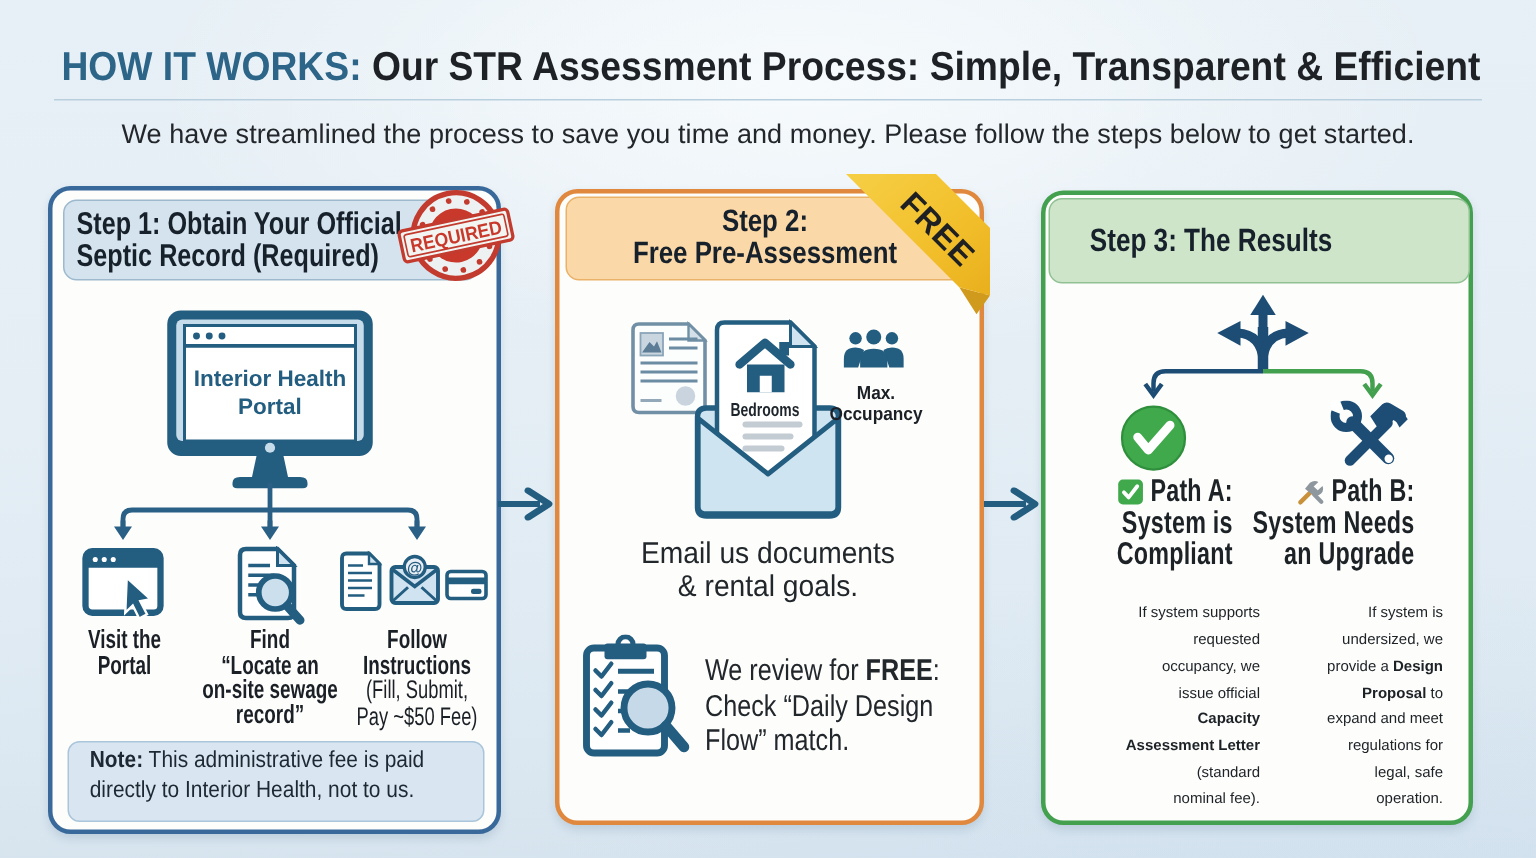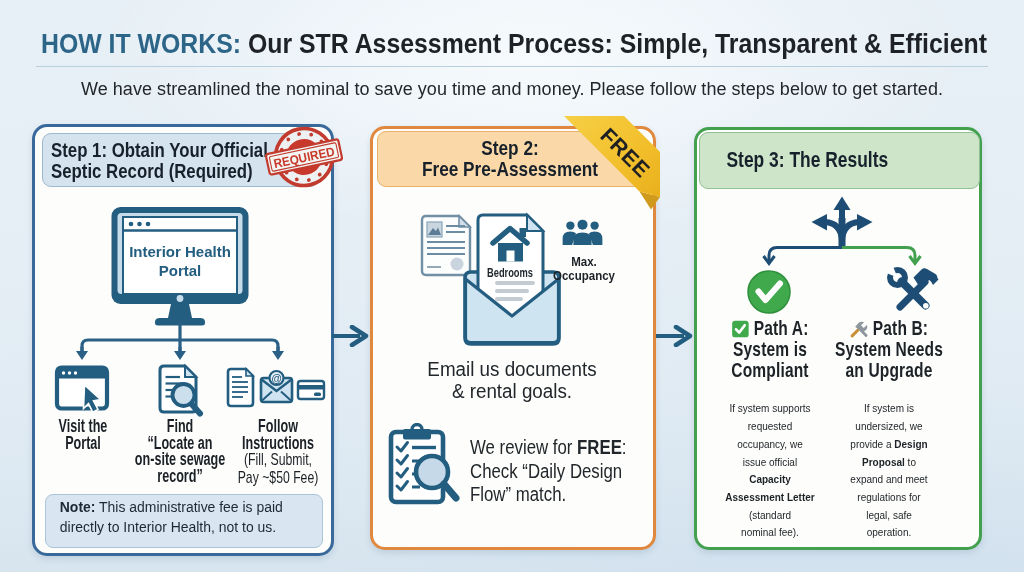--- a/index.html
+++ b/index.html
@@ -30,33 +30,33 @@
   
   .lbl{font-weight:bold;font-size:17.5px;line-height:16.6px;text-align:center;color:#1b2026;transform:scaleX(0.72);transform-origin:center top;}
   .lbl .reg{font-weight:normal;font-size:17px;}
   #note{left:45px;top:494px;width:276px;height:52px;background:#d9e6f2;border:1.5px solid #aac5da;border-radius:8px;
         text-align:left;font-size:15.5px;line-height:20px;color:#1d2833;}
   #note div{margin-top:2px;transform:scaleX(0.9);transform-origin:center top;}
   
   #emailtxt{left:400px;top:359px;width:224px;text-align:center;font-size:20px;line-height:21.5px;color:#22272c;transform:scaleX(0.94);transform-origin:center top;}
   #reviewtxt{left:470px;top:436px;font-size:20px;line-height:23.5px;color:#22272c;white-space:nowrap;transform:scaleX(0.84);transform-origin:left top;}
   
-  .pcol{text-align:center;color:#1d2227;}
+  .pcol{text-align:right;color:#1d2227;}
   .pcol .head{font-weight:bold;font-size:21px;line-height:20.8px;transform:scaleX(0.74);transform-origin:center top;letter-spacing:0.2px;}
   .pcol .body{font-size:10px;line-height:17.7px;margin-top:20px;}
   #colA{left:700px;top:318px;width:140px;}
   #colB{left:816px;top:318px;width:146px;}
 </style>
 </head>
 <body>
 <div id="page">
 
   <div class="abs" id="title"><span class="blue">HOW IT WORKS:</span> Our STR Assessment Process: Simple, Transparent &amp; Efficient</div>
   <div class="abs" id="hrule"></div>
-  <div class="abs" id="subtitle">We have streamlined the nominal to save you time and money. Please follow the steps below to get started.</div>
+  <div class="abs" id="subtitle">We have streamlined the process to save you time and money. Please follow the steps below to get started.</div>
 
   <div class="abs panel" id="p1"></div>
   <div class="abs panel" id="p2"></div>
   <div class="abs panel" id="p3"></div>
 
   <div class="abs hdr" id="h1box">
       <div>Step 1: Obtain Your Official<br>Septic Record (Required)</div>
     </div>
   <div class="abs hdr" id="h2box">
       <div>Step 2:<br>Free Pre-Assessment</div>

